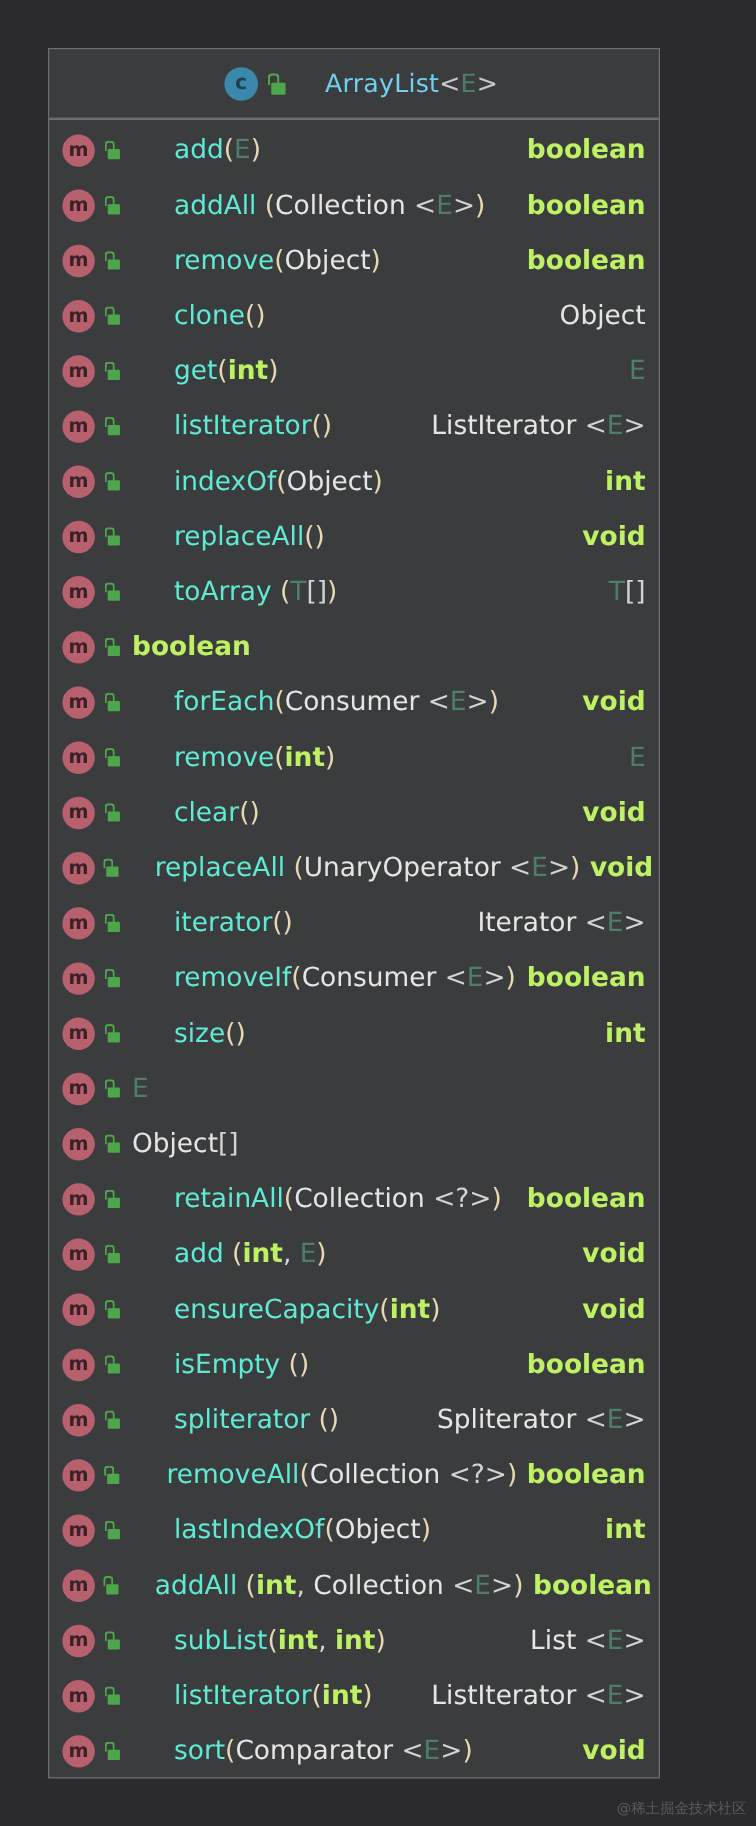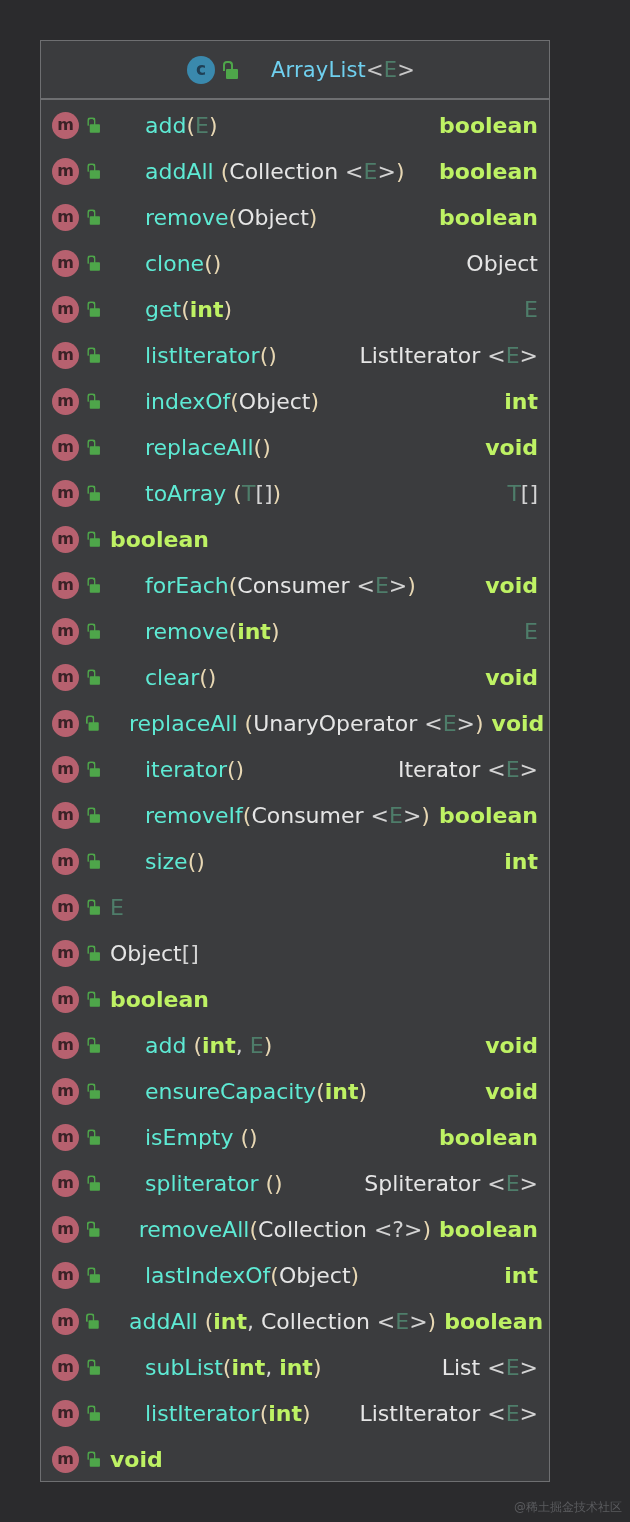--- a/index.html
+++ b/index.html
@@ -257,20 +257,21 @@
           <span class="body"></span>
         </span>
         <span class="ret"><span class="t-type">Object</span><span class="t-punct">[]</span></span>
       </div>
       <div class="row">
         <span class="m-icon">m</span>
         <span class="lock">
           <span class="shackle"></span>
           <span class="body"></span>
         </span>
+        <span class="sig"><span class="t-name">retainAll</span><span class="t-paren">(</span><span class="t-type">Collection</span><span class="t-punct"> &lt;?&gt;</span><span class="t-paren">)</span></span>
         <span class="ret"><span class="t-prim">boolean</span></span>
       </div>
       <div class="row">
         <span class="m-icon">m</span>
         <span class="lock">
           <span class="shackle"></span>
           <span class="body"></span>
         </span>
         <span class="sig"><span class="t-name">add</span><span class="t-paren"> (</span><span class="t-prim">int</span><span class="t-punct">, </span><span class="t-generic">E</span><span class="t-paren">)</span></span>
         <span class="ret"><span class="t-prim">void</span></span>
@@ -346,18 +347,19 @@
         </span>
         <span class="sig"><span class="t-name">listIterator</span><span class="t-paren">(</span><span class="t-prim">int</span><span class="t-paren">)</span></span>
         <span class="ret"><span class="t-type">ListIterator</span><span class="t-punct"> &lt;</span><span class="t-generic">E</span><span class="t-punct">&gt;</span></span>
       </div>
       <div class="row">
         <span class="m-icon">m</span>
         <span class="lock">
           <span class="shackle"></span>
           <span class="body"></span>
         </span>
+        <span class="sig"><span class="t-name">sort</span><span class="t-paren">(</span><span class="t-type">Comparator</span><span class="t-punct"> &lt;</span><span class="t-generic">E</span><span class="t-punct">&gt;</span><span class="t-paren">)</span></span>
         <span class="ret"><span class="t-prim">void</span></span>
       </div>
     </div>
 </div>
 
 <div class="watermark">@稀土掘金技术社区</div>
 
 </body></html>

